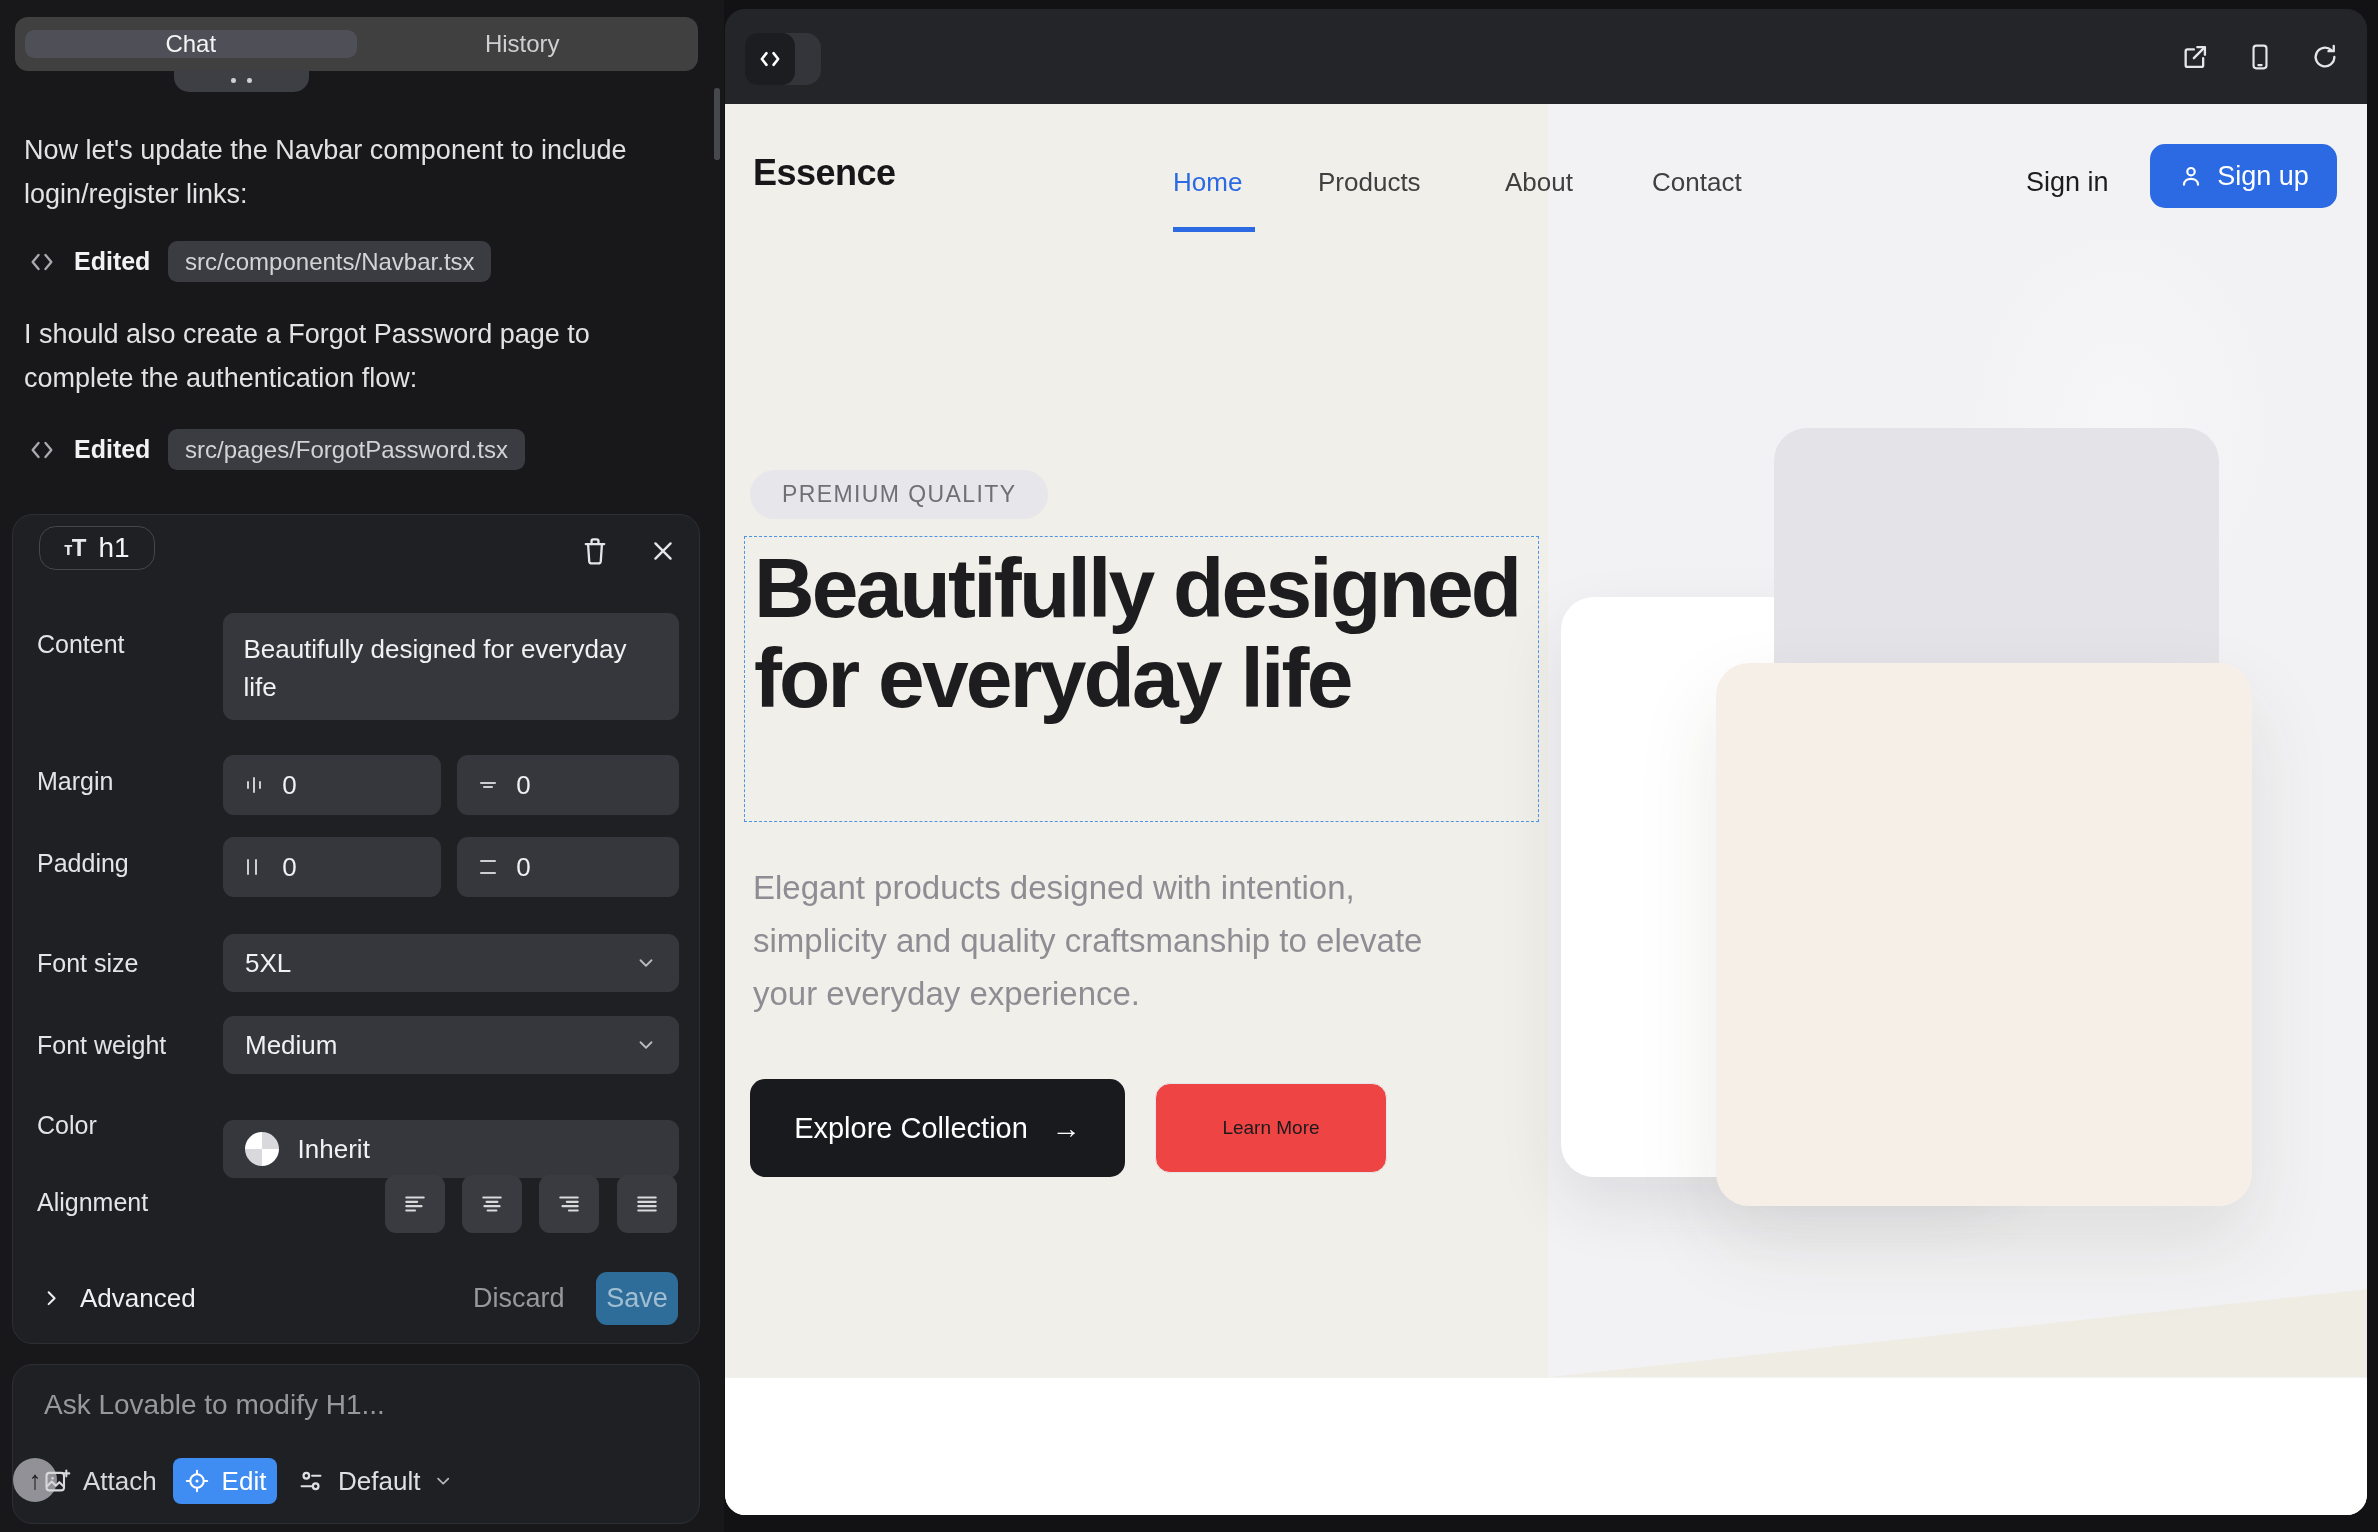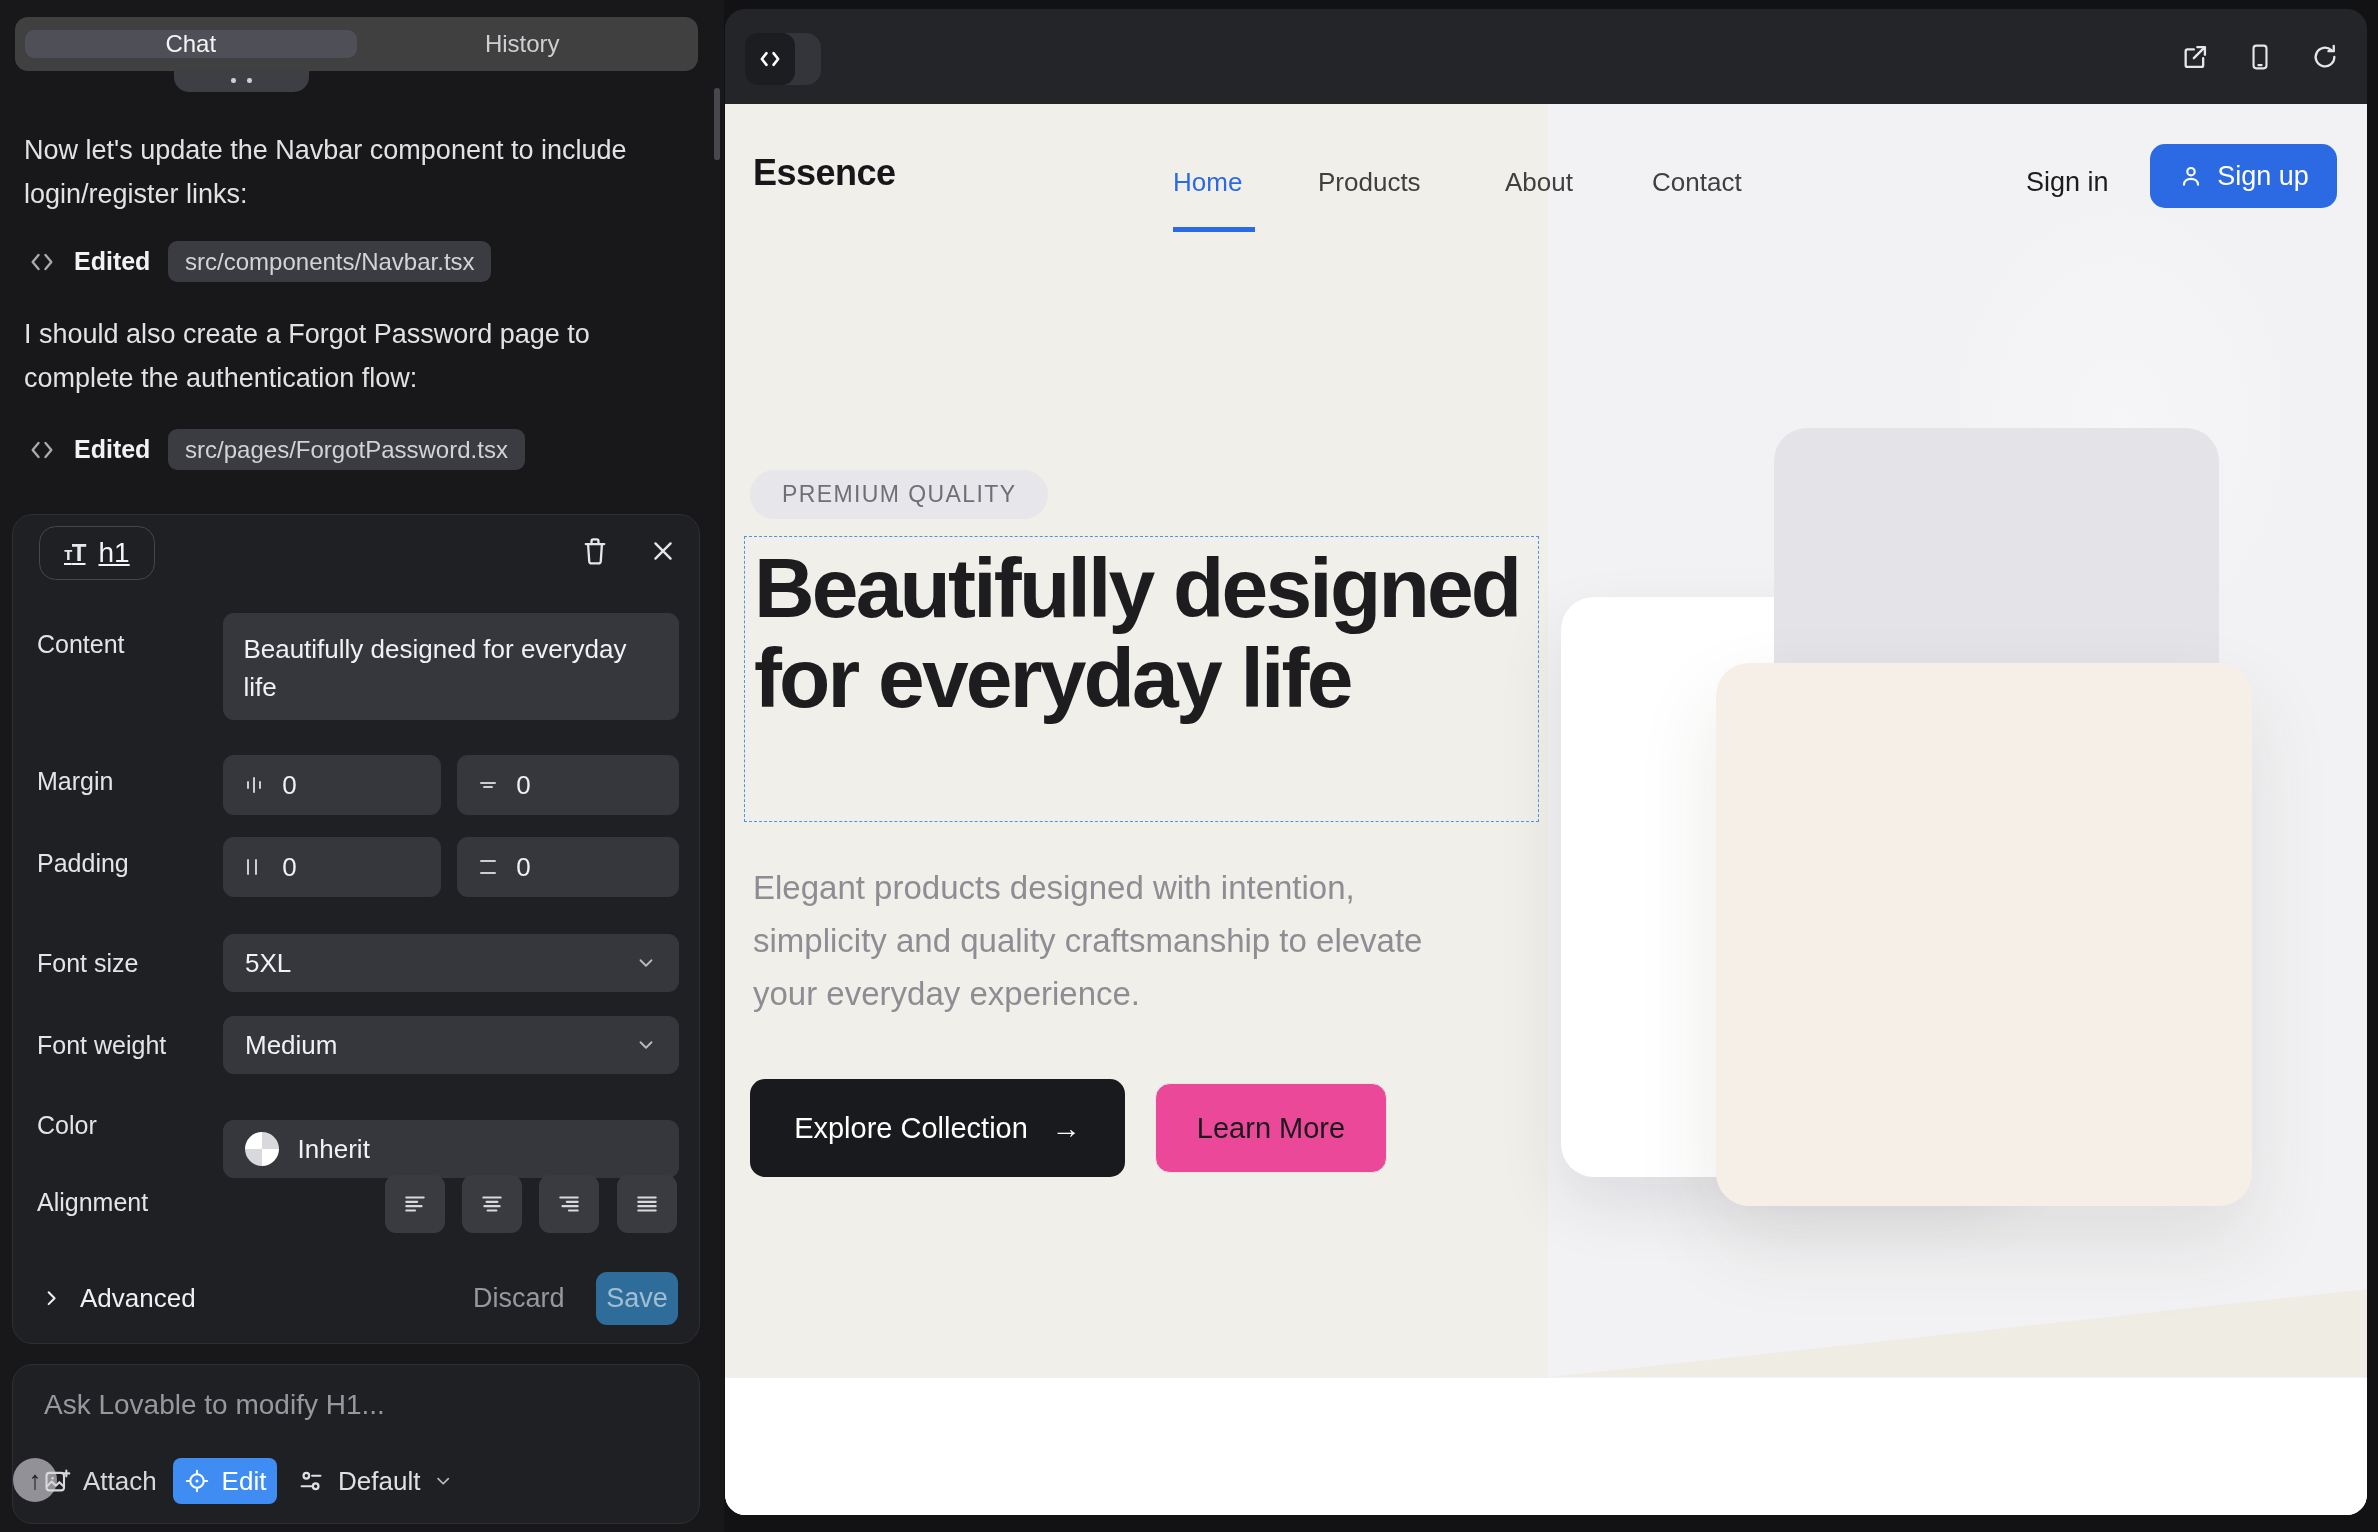--- a/index.html
+++ b/index.html
@@ -26,21 +26,21 @@
   .edited-row { left:28px; display:flex; align-items:center; gap:18px; height:41px; }
   #edited1 { top:241px; }
   #edited2 { top:429px; }
   .code-glyph { color:#a9aaae; }
   .code-glyph svg { display:block; }
   .edited-label { font-size:25px; font-weight:bold; color:#f2f2f4; }
   .file-badge { background:#3b3c42; color:#d2d3d6; font-size:24px; padding:6.5px 16.7px; border-radius:9.3px; white-space:nowrap; }
 
   
   #editor-card { left:12px; top:514px; width:688px; height:830px; background:#1f2024; border:0.9px solid #2e2f34; border-radius:20.4px; }
-  .tag-pill { left:26px; top:11px; height:54px; padding:8px 24px; border:1.9px solid #46474d; border-radius:16.7px; display:flex; align-items:center; gap:13px; color:#f4f4f6;text-decoration:underline; }
+  .tag-pill { left:26px; top:11px; height:44px; padding:8px 24px; border:1.9px solid #46474d; border-radius:16.7px; display:flex; align-items:center; gap:13px; color:#f4f4f6; }
   .type-icon { font-size:24px; color:#e8e8ea; letter-spacing:-0.9px; font-weight:bold; }
   .type-icon .small-t { font-size:17.6px; vertical-align:0.9px; }
   .tag-label { font-size:28px; }
   .icon-btn { width:32px; height:32px; display:flex; align-items:center; justify-content:center; color:#e6e6e9; cursor:pointer; }
   #trash-btn { left:566px; top:20.4px; }
   #close-btn { left:634px; top:20.4px; }
 
   .fieldlabel { position:absolute; left:24px; font-size:25px; color:#e4e4e7; }
   .darkfield { position:absolute; background:#36373d; border-radius:11px; color:#f1f1f3; font-size:26px; display:flex; align-items:center; }
   .content-area { left:210px; top:98px; width:456px; height:107px; padding:16.7px 20.4px; line-height:38px; align-items:flex-start; }
@@ -103,21 +103,21 @@
   .nav-underline { position:absolute; left:448px; top:123px; width:82px; height:4.6px; background:#2b6ae3; }
   .signin { position:absolute; left:1301px; top:63px; font-size:27px; color:#1c1c1f; cursor:pointer; }
   .signup { position:absolute; left:1425px; top:40px; width:187px; height:64px; background:#2b6ae3; border-radius:15px; display:flex; align-items:center; justify-content:center; gap:13px; color:#ffffff; font-size:27px; cursor:pointer; }
 
   .hero { position:absolute; left:0; top:0; width:1642px; height:1274px; z-index:4; }
   .badge { position:absolute; left:25px; top:366px; height:49px; padding:0 32px; background:#e7e6ea; border-radius:927px; display:flex; align-items:center; font-size:23px; letter-spacing:1.4px; color:#6f6f77; }
   .selection-box { position:absolute; left:18.6px; top:432px; width:795px; height:286px; border:1.9px dashed #4f93e6; }
   .hero-heading { position:absolute; left:9.3px; top:5.6px; width:779px; font-size:84px; line-height:90px; font-weight:600; letter-spacing:-2.8px; color:#1d1d20; }
   .hero-par { position:absolute; left:28px; top:757px; width:686px; font-size:33px; line-height:53px; color:#8d8d93; }
   .cta-primary { position:absolute; left:25px; top:975px; width:375px; height:98px; background:#191a1d; border-radius:15px; display:flex; align-items:center; justify-content:center; gap:24px; color:#ffffff; font-size:29px; cursor:pointer; }
-  .cta-secondary { position:absolute; left:430px; top:979px; width:232px; height:90px; background:#ec4899; border:1.9px solid #e5e5e8; border-radius:15px; display:flex; align-items:center; justify-content:center; color:#1a1a1d; font-size:29px; cursor:pointer; }
+  .cta-secondary { position:absolute; left:430px; top:979px; width:232px; height:90px; background:#ef4444; border:1.9px solid #e5e5e8; border-radius:15px; display:flex; align-items:center; justify-content:center; color:#1a1a1d; font-size:19px; cursor:pointer; }
 
   svg { display:block; }
 </style>
 </head>
 <body>
 
 <div id="left-panel" class="abs">
 
   <div class="tabbar abs">
     <div class="tab active">Chat</div>

